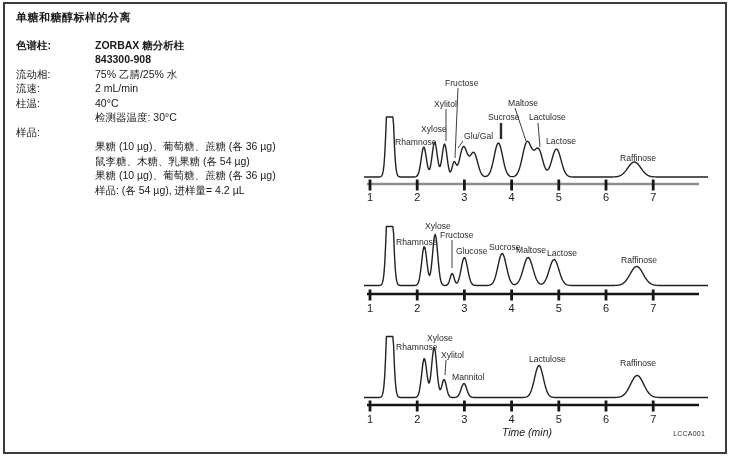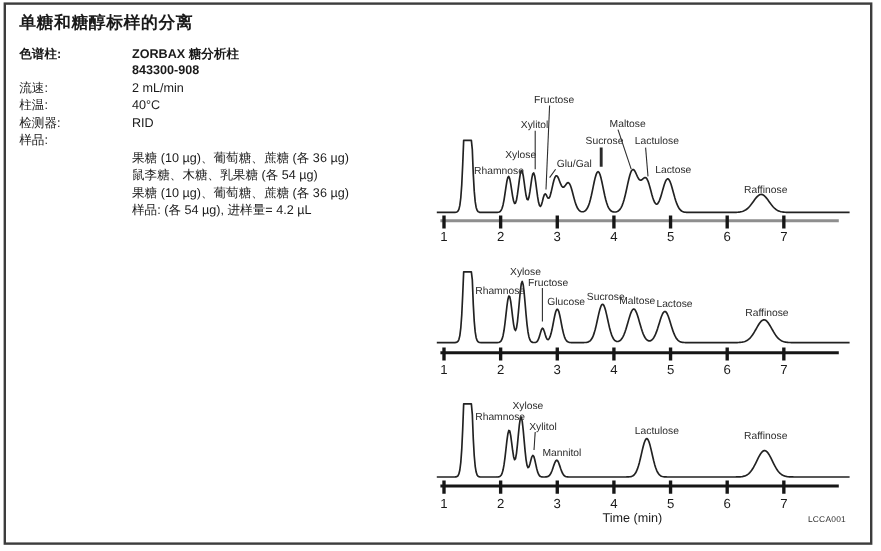--- a/index.html
+++ b/index.html
@@ -2,30 +2,30 @@
 <html><head>
 <meta charset="utf-8">
 <style>
   html,body{margin:0;padding:0;}
   body{
     width:734px;height:459px;position:relative;background:#ffffff;
     font-family:"Liberation Sans", sans-serif;color:#1a1a1a;overflow:hidden;
   }
   .frame{position:absolute;left:3px;top:2px;width:724px;height:452px;
     border:2px solid #3c3c3c;box-sizing:border-box;}
-  .title{position:absolute;left:16px;top:10px;font-size:14px;font-weight:bold;
+  .title{position:absolute;left:16px;top:10px;font-size:11px;font-weight:bold;
     letter-spacing:.5px;white-space:nowrap;}
   .conds{position:absolute;left:16px;top:38px;font-size:10.5px;line-height:14.45px;}
-  .crow{display:flex;white-space:nowrap;gap:15px;}
+  .crow{display:flex;white-space:nowrap;}
   .clabel{width:79px;flex:none;}
   .b{font-weight:bold;}
   svg.chart{position:absolute;display:block;}
   svg text{font-family:"Liberation Sans", sans-serif;}
   .xaxis-title{position:absolute;left:477px;top:426px;width:100px;text-align:center;
-    font-size:10.5px;}
+    font-size:10.5px;font-style:italic;}
   .figcode{position:absolute;left:645px;top:430px;width:60px;text-align:right;
     font-size:7px;color:#2b2b2b;letter-spacing:.2px;}
 </style>
 </head>
 <body>
 
 <div class="frame"></div>
 
 <div class="title">单糖和糖醇标样的分离</div>
 
@@ -35,30 +35,34 @@
       <span class="cvalue b">ZORBAX 糖分析柱</span>
     </div>
     <div class="crow">
       <span class="clabel b"></span>
       <span class="cvalue b">843300-908</span>
     </div>
     <div class="crow">
       <span class="clabel b"></span>
     </div>
     <div class="crow">
+      <span class="clabel">流动相:</span>
+      <span class="cvalue">75% 乙腈/25% 水</span>
+    </div>
+    <div class="crow">
       <span class="clabel">流速:</span>
       <span class="cvalue">2 mL/min</span>
     </div>
     <div class="crow">
       <span class="clabel">柱温:</span>
       <span class="cvalue">40°C</span>
     </div>
     <div class="crow">
-      <span class="clabel">检测器:</span>
-      <span class="cvalue">RID</span>
+      <span class="clabel"></span>
+      <span class="cvalue">检测器温度: 30°C</span>
     </div>
     <div class="crow">
       <span class="clabel">样品:</span>
     </div>
     <div class="crow">
       <span class="clabel"></span>
       <span class="cvalue">果糖 (10 µg)、葡萄糖、蔗糖 (各 36 µg)</span>
     </div>
     <div class="crow">
       <span class="clabel"></span>

